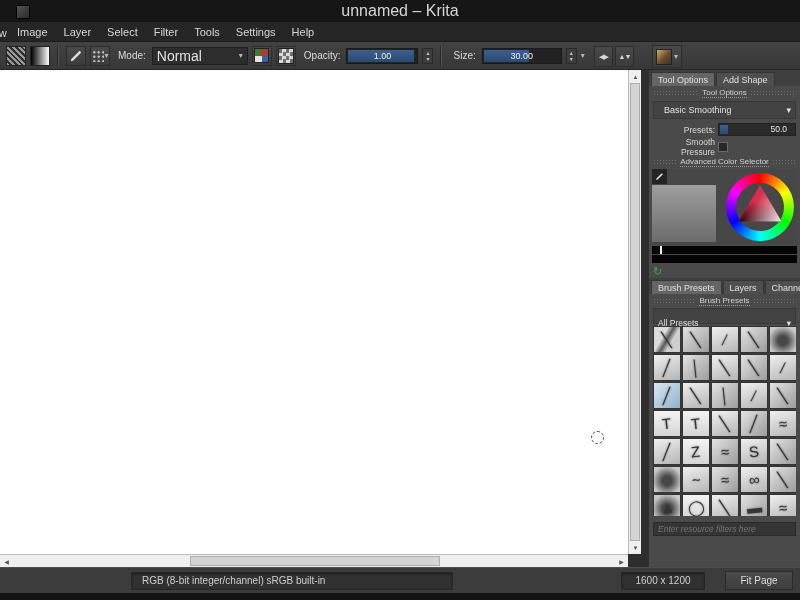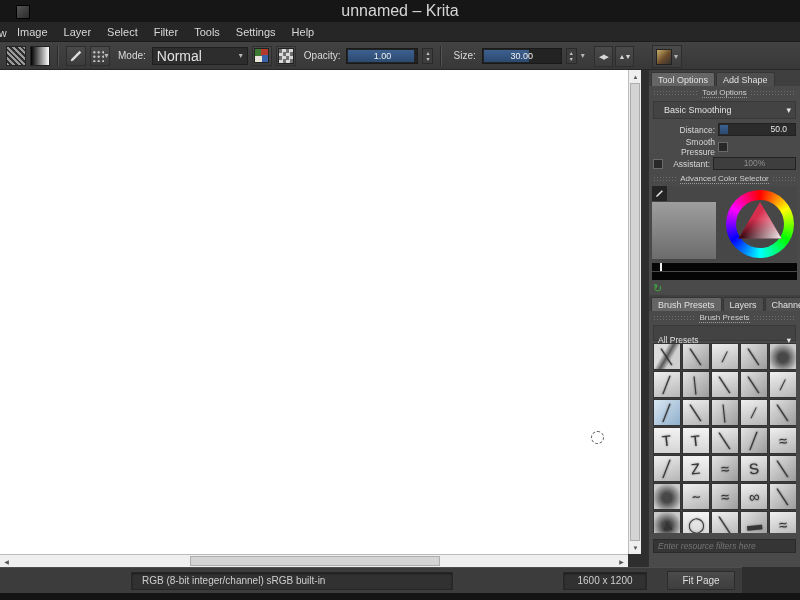--- a/index.html
+++ b/index.html
@@ -127,21 +127,21 @@
   .v1{background:linear-gradient(160deg,#efefef,#b5b5b5);}
   .v2{background:radial-gradient(circle at 50% 55%,#484848 25%,#c9c9c9 78%);}
   .v3{background:linear-gradient(120deg,#dcdcdc 35%,#5a5a5a 50%,#cfcfcf 65%);}
   .v4{background:linear-gradient(135deg,#dbe7f2,#8fb0cd);}
   .v5{background:linear-gradient(180deg,#f3f3f3,#d5d5d5);}
   .search{margin:2px 4px;flex:none;}
   .search input{width:100%;height:14px;box-sizing:border-box;background:#353535;border:1px solid #2a2a2a;
         color:#9c9c9c;font-style:italic;font-size:8.5px;padding:0 4px;font-family:"Liberation Sans",sans-serif;}
 
   
-  .statusbar{position:absolute;left:0;top:567px;width:742px;height:26px;background:#3c3c3c;
+  .statusbar{position:absolute;left:0;top:567px;width:800px;height:26px;background:#3c3c3c;
         border-top:1px solid #4e4e4e;box-sizing:border-box;display:flex;align-items:center;padding:0 5px;}
   .sb-spacer1{width:126px;flex:none;}
   .sfield{background:#313131;border:1px solid #262626;box-shadow:inset 0 1px 2px rgba(0,0,0,.45);
         color:#cfcfcf;font-size:10px;display:flex;align-items:center;padding:0 10px;height:18px;box-sizing:border-box;}
   .sb-colorspace{width:322px;flex:none;}
   .sb-grow{flex:1;}
   .sb-size{width:84px;flex:none;justify-content:center;margin-right:20px;}
   .sb-fit{width:68px;flex:none;height:19px;display:flex;align-items:center;justify-content:center;
         background:linear-gradient(#4b4b4b,#3e3e3e);border:1px solid #2b2b2b;color:#dedede;font-size:10px;
         box-sizing:border-box;margin-right:2px;}
@@ -254,36 +254,29 @@
     <div class="dtitle">
       <span>Tool Options</span>
     </div>
 
     <div class="smooth-combo">
       <span>Basic Smoothing</span>
       <span class="arrow">▾</span>
     </div>
 
     <div class="frow">
-      <span class="flabel">Distance:</span>
+      <span class="flabel">Presets:</span>
       <div class="ffield f-dist">
         <div class="fill"></div>
         <span class="fval">50.0</span>
       </div>
     </div>
     <div class="frow">
       <span class="flabel">Smooth Pressure</span>
       <span class="cbox"></span>
-    </div>
-    <div class="frow">
-      <span class="cbox"></span>
-      <span class="flabel" style="width:44px">Assistant:</span>
-      <div class="ffield dim">
-        <span class="fval">100%</span>
-      </div>
     </div>
 
     <div class="dtitle">
       <span>Advanced Color Selector</span>
     </div>
 
     <div class="colorsel">
       <div class="cs-settings">
         <svg width="9" height="9" viewBox="0 0 16 16">
           <path d="M2 14l2.6-.7L14 3.9 12.1 2 2.7 11.4z" fill="#e8e8e8"></path>

